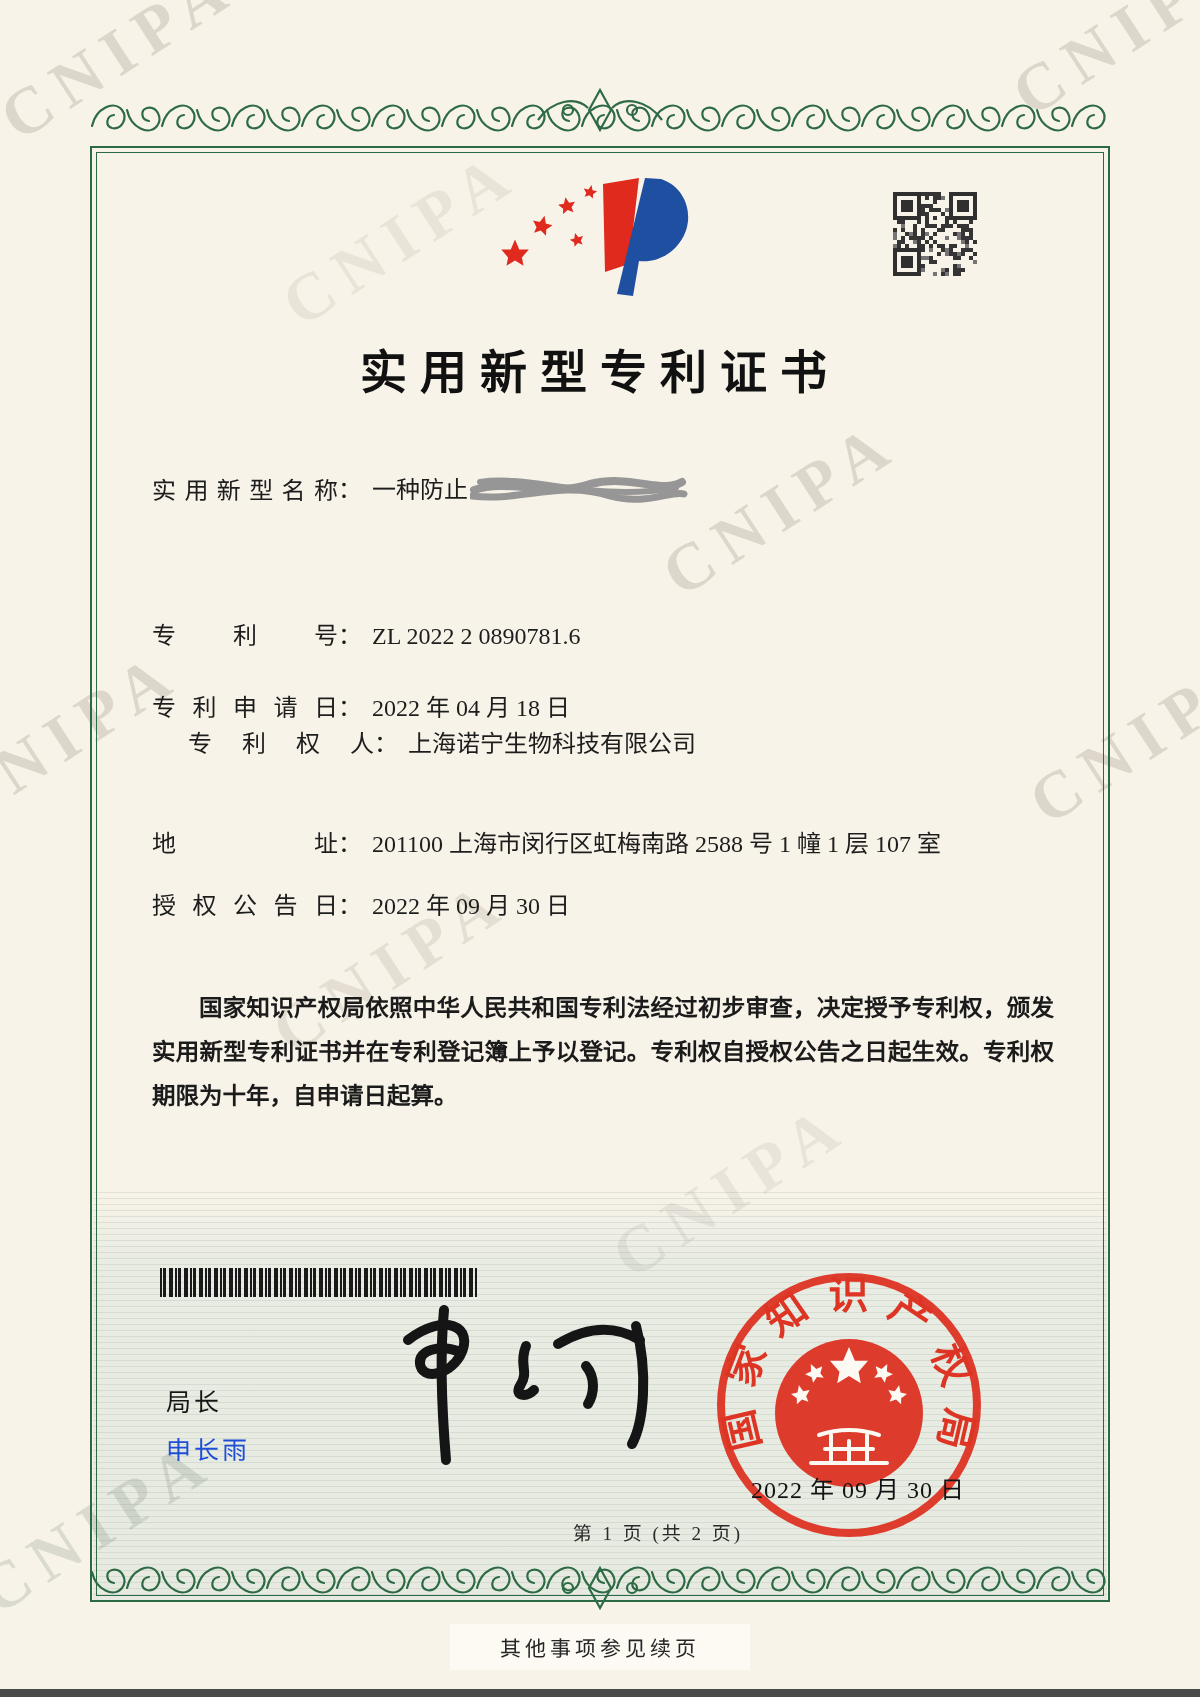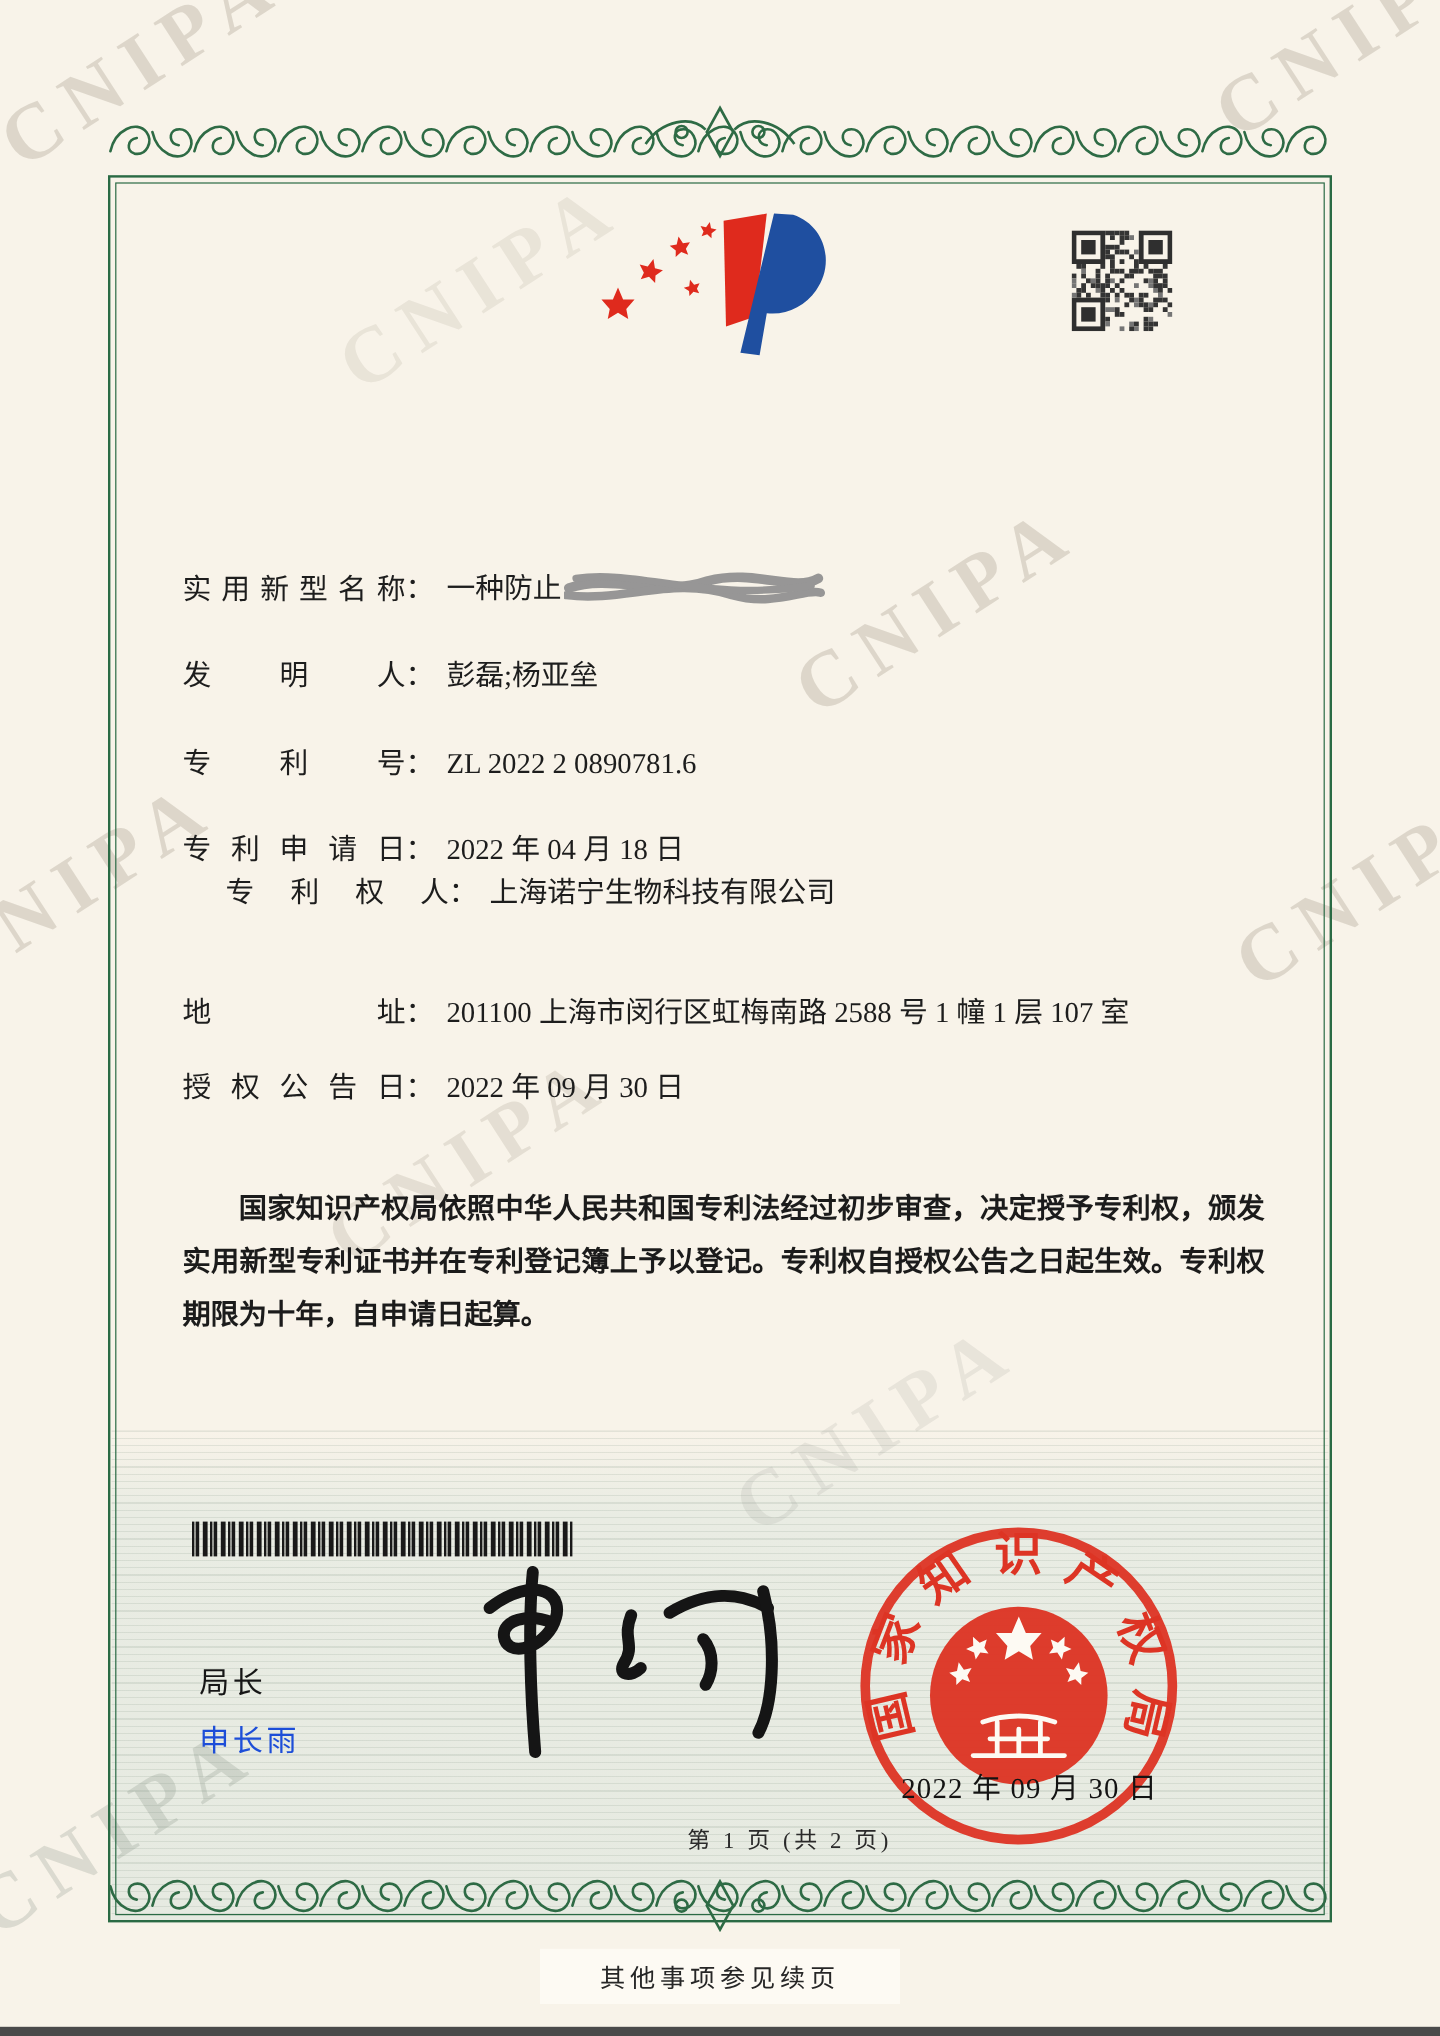--- a/index.html
+++ b/index.html
@@ -353,34 +353,32 @@
       <rect x="60" y="76" width="4" height="4" fill="#343434"></rect>
       <rect x="64" y="76" width="4" height="4" fill="#343434"></rect>
       <rect x="68" y="76" width="4" height="4" fill="#343434"></rect>
       <rect x="40" y="80" width="4" height="4" fill="#757575"></rect>
       <rect x="48" y="80" width="4" height="4" fill="#343434"></rect>
       <rect x="52" y="80" width="4" height="4" fill="#757575"></rect>
       <rect x="60" y="80" width="4" height="4" fill="#343434"></rect>
       <rect x="64" y="80" width="4" height="4" fill="#343434"></rect>
     </svg>
 
+  <div class="title">实用新型专利证书</div>
 
   <div class="row r-name">
     <span class="lbl">实用新型名称</span><span class="colon">：</span><span>一种防止</span><svg class="scribble" width="218" height="34" viewBox="0 0 218 34">
       <g fill="none" stroke="#8f8f8f" stroke-linecap="round" opacity="0.92">
         <path d="M4,18 C40,6 80,26 120,12 C160,2 192,22 212,10" stroke-width="8"></path>
         <path d="M2,24 C50,30 90,8 140,24 C175,34 202,18 214,22" stroke-width="7"></path>
         <path d="M10,10 C60,2 120,30 206,16" stroke-width="6"></path>
       </g>
     </svg>
   </div>
 
-  <div class="row r-inventor">
-    <span class="lbl">发明人</span><span class="colon">：</span><span>彭磊;杨亚垒</span>
-  </div>
 
   <div class="row r-patentno">
     <span class="lbl">专利号</span><span class="colon">：</span><span>ZL 2022 2 0890781.6</span>
   </div>
 
   <div class="row r-filing">
     <span class="lbl">专利申请日</span><span class="colon">：</span><span>2022 年 04 月 18 日</span>
   </div>
 
   <div class="row r-patentee">

